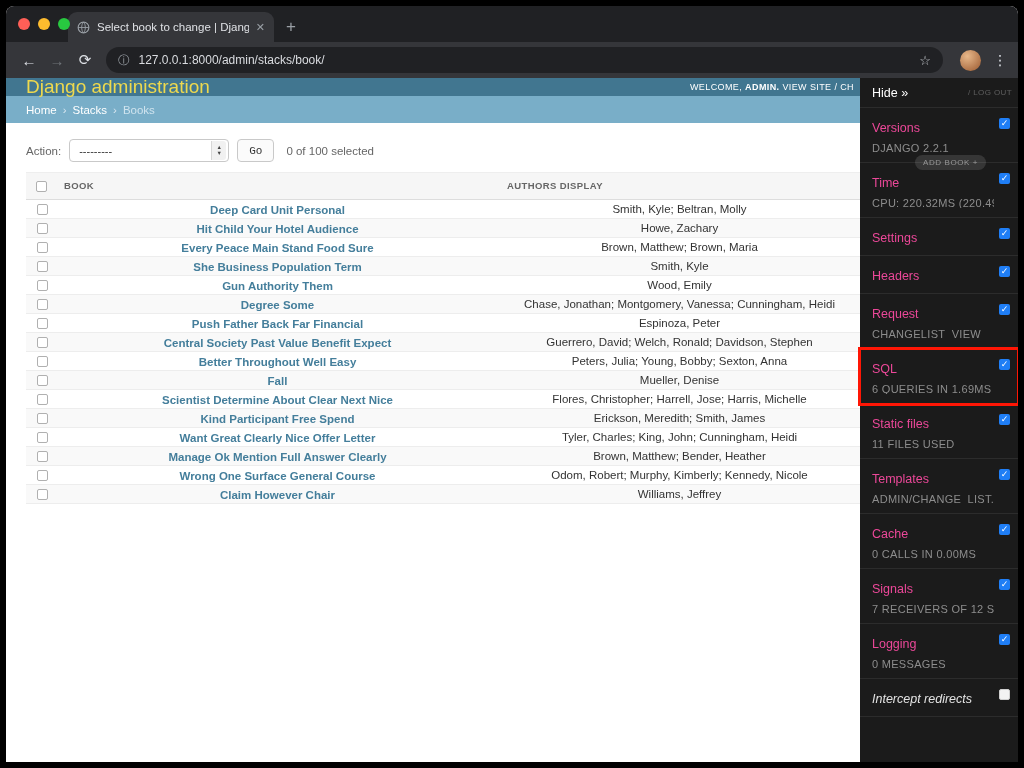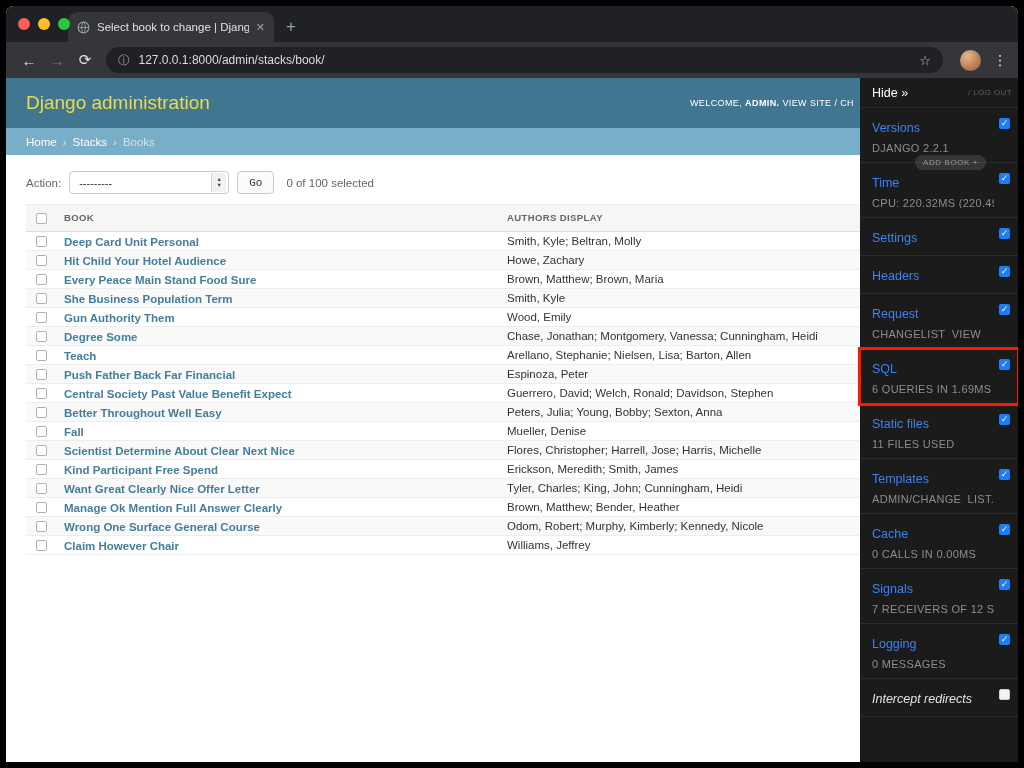--- a/index.html
+++ b/index.html
@@ -29,21 +29,21 @@
   .info-icon { color:#9aa0a6; font-size:11.5px; }
   .url-text { color:#dadce0; font-size:12px; flex:1; white-space:nowrap; overflow:hidden; }
   .star-icon { color:#c0c4c9; font-size:13px; }
   .avatar { width:21px; height:21px; border-radius:50%; margin:0 9px 0 7px;
             background:radial-gradient(circle at 35% 30%, #e8b88a, #99582f); }
   .menu-dots { color:#dee1e6; font-size:14px; width:16px; text-align:center; }
 
   
   .page { position:relative; height:684px; background:#fff; overflow:hidden; }
 
-  .admin-header { height:50px; background:#417690; display:flex; align-items:center;
+  .admin-header { height:18px; background:#417690; display:flex; align-items:center;
                   justify-content:space-between; padding:0 14px 0 20px;text-align:center; }
   .brand { color:#eed94e; font-size:19px; font-weight:400; }
   .user-tools { color:#fff; font-size:9px; letter-spacing:.4px; white-space:nowrap; margin-right:150px; }
   .user-tools b { font-weight:700; }
 
   .breadcrumbs { height:27px; background:#79aec8; display:flex; align-items:center;
                  padding:0 20px; gap:6px; font-size:11.5px; color:#fff; }
   .crumb { color:#fff; text-decoration:none; }
   .crumb-sep { color:#d4e5ef; }
   .crumb.current { color:#cfe3ee; }
@@ -63,38 +63,38 @@
   .sel-status { color:#666; margin-left:4px; }
 
   table { width:100%; border-collapse:collapse; }
   thead th { background:#f6f6f6; border-top:1px solid #eee; border-bottom:1px solid #ddd;
              font-size:9.5px; color:#666; text-transform:uppercase; letter-spacing:.4px;
              text-align:left; padding:7px 8px; font-weight:700; }
   th.col-cb, td.col-cb { width:30px; padding-left:10px; }
   th.col-book-h, th.col-book { width:443px; }
   tbody tr { border-bottom:1px solid #ededed; }
   tbody tr:nth-child(even) { background:#f9f9f9; }
-  tbody td, tbody th { padding:0 8px; text-align:left; }
+  tbody td, tbody th { padding:0 8px; text-align:center; }
   .cb { display:inline-block; width:11px; height:11px; border:1px solid #b0b0b0; border-radius:2px;
         background:#fff; vertical-align:middle; }
   .book-link { color:#447e9b; font-weight:700; font-size:11.5px; text-decoration:none; }
   .col-auth { font-size:11.5px; color:#333; }
 
   
   .debug-toolbar { position:absolute; top:0; right:0; bottom:0; width:158px; background:#1b1b1b;
                    z-index:5; }
   .dt-hide { height:30px; display:flex; align-items:center; padding:12px 12px; font-size:12.5px;
              color:#fff; border-bottom:1px solid #2c2c2c; position:relative; }
   .ghost-logout { position:absolute; right:6px; top:10px; font-size:8px; color:rgba(255,255,255,.28);
                   letter-spacing:.4px; }
   .ghost-addbook { position:absolute; top:77px; left:55px; font-size:8px; letter-spacing:.6px;
                    color:rgba(255,255,255,.45); background:rgba(255,255,255,.12);
                    padding:3px 8px; border-radius:9px; z-index:6; }
   .dt-panel { position:relative; padding:10px 24px 9px 12px; border-bottom:1px solid #2c2c2c; }
-  .dt-title { font-size:12.5px; color:#3b82f6; line-height:13px; }
+  .dt-title { font-size:12.5px; color:#ec4899; line-height:13px; }
   .dt-sub { margin-top:7px; font-size:11px; color:#8d8d8d; text-transform:uppercase;
             letter-spacing:.3px; line-height:10px; white-space:nowrap; overflow:hidden; }
   .dt-cb { position:absolute; right:8px; top:10px; width:11px; height:11px; border-radius:2px;
            font-size:9px; line-height:11px; text-align:center; color:#fff; }
   .dt-cb.on { background:#1f7ef6; }
   .dt-cb.off { background:#f2f2f2; border:1px solid #cfcfcf; }
   .dt-panel.hl { outline:3px solid #ff1605; outline-offset:-1px; }
   .dt-panel.it .dt-title { font-style:italic; color:#e3e3e3; }
 </style>
 </head>
@@ -201,25 +201,20 @@
             </tr>
             <tr>
               <td class="col-cb"><span class="cb"></span></td>
               <th class="col-book" scope="row"><a href="#" class="book-link">Gun Authority Them</a></th>
               <td class="col-auth">Wood, Emily</td>
             </tr>
             <tr>
               <td class="col-cb"><span class="cb"></span></td>
               <th class="col-book" scope="row"><a href="#" class="book-link">Degree Some</a></th>
               <td class="col-auth">Chase, Jonathan; Montgomery, Vanessa; Cunningham, Heidi</td>
-            </tr>
-            <tr>
-              <td class="col-cb"><span class="cb"></span></td>
-              <th class="col-book" scope="row"><a href="#" class="book-link">Teach</a></th>
-              <td class="col-auth">Arellano, Stephanie; Nielsen, Lisa; Barton, Allen</td>
             </tr>
             <tr>
               <td class="col-cb"><span class="cb"></span></td>
               <th class="col-book" scope="row"><a href="#" class="book-link">Push Father Back Far Financial</a></th>
               <td class="col-auth">Espinoza, Peter</td>
             </tr>
             <tr>
               <td class="col-cb"><span class="cb"></span></td>
               <th class="col-book" scope="row"><a href="#" class="book-link">Central Society Past Value Benefit Expect</a></th>
               <td class="col-auth">Guerrero, David; Welch, Ronald; Davidson, Stephen</td>

